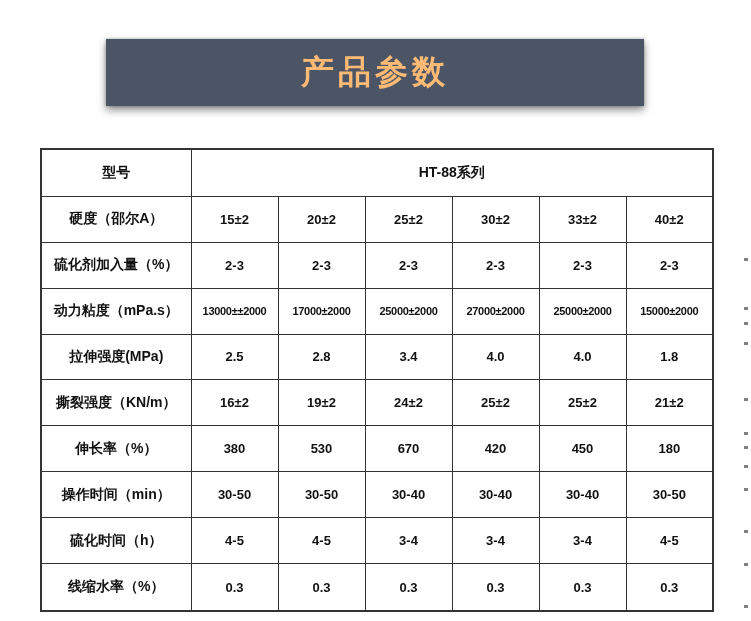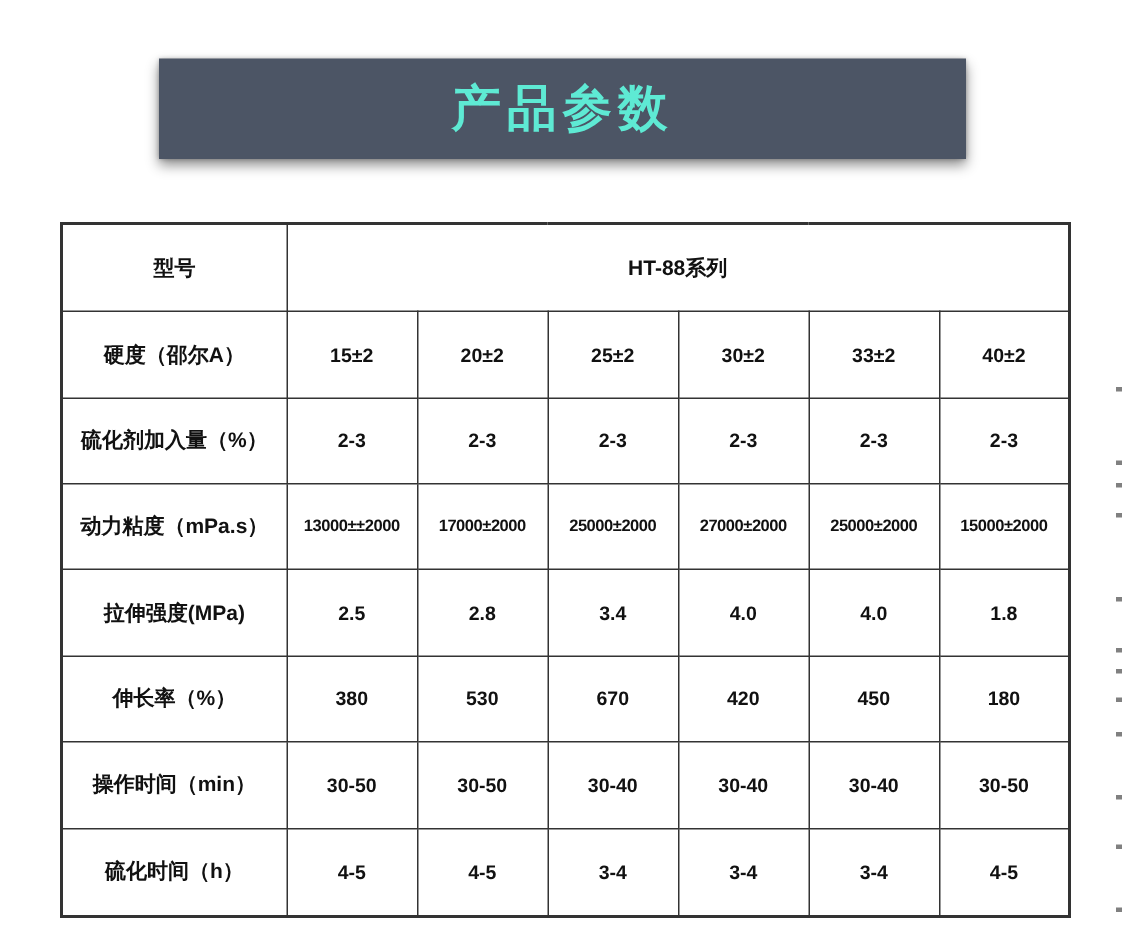--- a/index.html
+++ b/index.html
@@ -56,21 +56,21 @@
     background: #555555;
     opacity: 0.75;
   }
 </style>
 </head>
 <body>
 
 <div class="page">
 
   <div class="banner" style="background: rgb(76, 85, 101);">
-    <span style="color: #5eead4;">产品参数</span>
+    <span style="color: #fdba74;">产品参数</span>
   </div>
 
   <table class="spec-table">
     <colgroup>
       <col style="width:150px">
       <col style="width:87px">
         <col style="width:87px">
         <col style="width:87px">
       <col style="width:87px">
         <col style="width:87px">
@@ -111,20 +111,29 @@
         <tr>
           <td class="label-cell">拉伸强度(MPa)</td>
           <td class="value-cell">2.5</td>
           <td class="value-cell">2.8</td>
           <td class="value-cell">3.4</td>
           <td class="value-cell">4.0</td>
           <td class="value-cell">4.0</td>
           <td class="value-cell">1.8</td>
         </tr>
         <tr>
+          <td class="label-cell">撕裂强度（KN/m）</td>
+          <td class="value-cell">16±2</td>
+          <td class="value-cell">19±2</td>
+          <td class="value-cell">24±2</td>
+          <td class="value-cell">25±2</td>
+          <td class="value-cell">25±2</td>
+          <td class="value-cell">21±2</td>
+        </tr>
+        <tr>
           <td class="label-cell">伸长率（%）</td>
           <td class="value-cell">380</td>
           <td class="value-cell">530</td>
           <td class="value-cell">670</td>
           <td class="value-cell">420</td>
           <td class="value-cell">450</td>
           <td class="value-cell">180</td>
         </tr>
         <tr>
           <td class="label-cell">操作时间（min）</td>
@@ -137,20 +146,29 @@
         </tr>
         <tr>
           <td class="label-cell">硫化时间（h）</td>
           <td class="value-cell">4-5</td>
           <td class="value-cell">4-5</td>
           <td class="value-cell">3-4</td>
           <td class="value-cell">3-4</td>
           <td class="value-cell">3-4</td>
           <td class="value-cell">4-5</td>
         </tr>
+        <tr>
+          <td class="label-cell">线缩水率（%）</td>
+          <td class="value-cell">0.3</td>
+          <td class="value-cell">0.3</td>
+          <td class="value-cell">0.3</td>
+          <td class="value-cell">0.3</td>
+          <td class="value-cell">0.3</td>
+          <td class="value-cell">0.3</td>
+        </tr>
       </tbody>
   </table>
 
   <div id="edge-artifacts">
       <div class="edge-mark" style="top: 258px;"></div>
       <div class="edge-mark" style="top: 307px;"></div>
       <div class="edge-mark" style="top: 322px;"></div>
       <div class="edge-mark" style="top: 342px;"></div>
       <div class="edge-mark" style="top: 398px;"></div>
       <div class="edge-mark" style="top: 432px;"></div>

